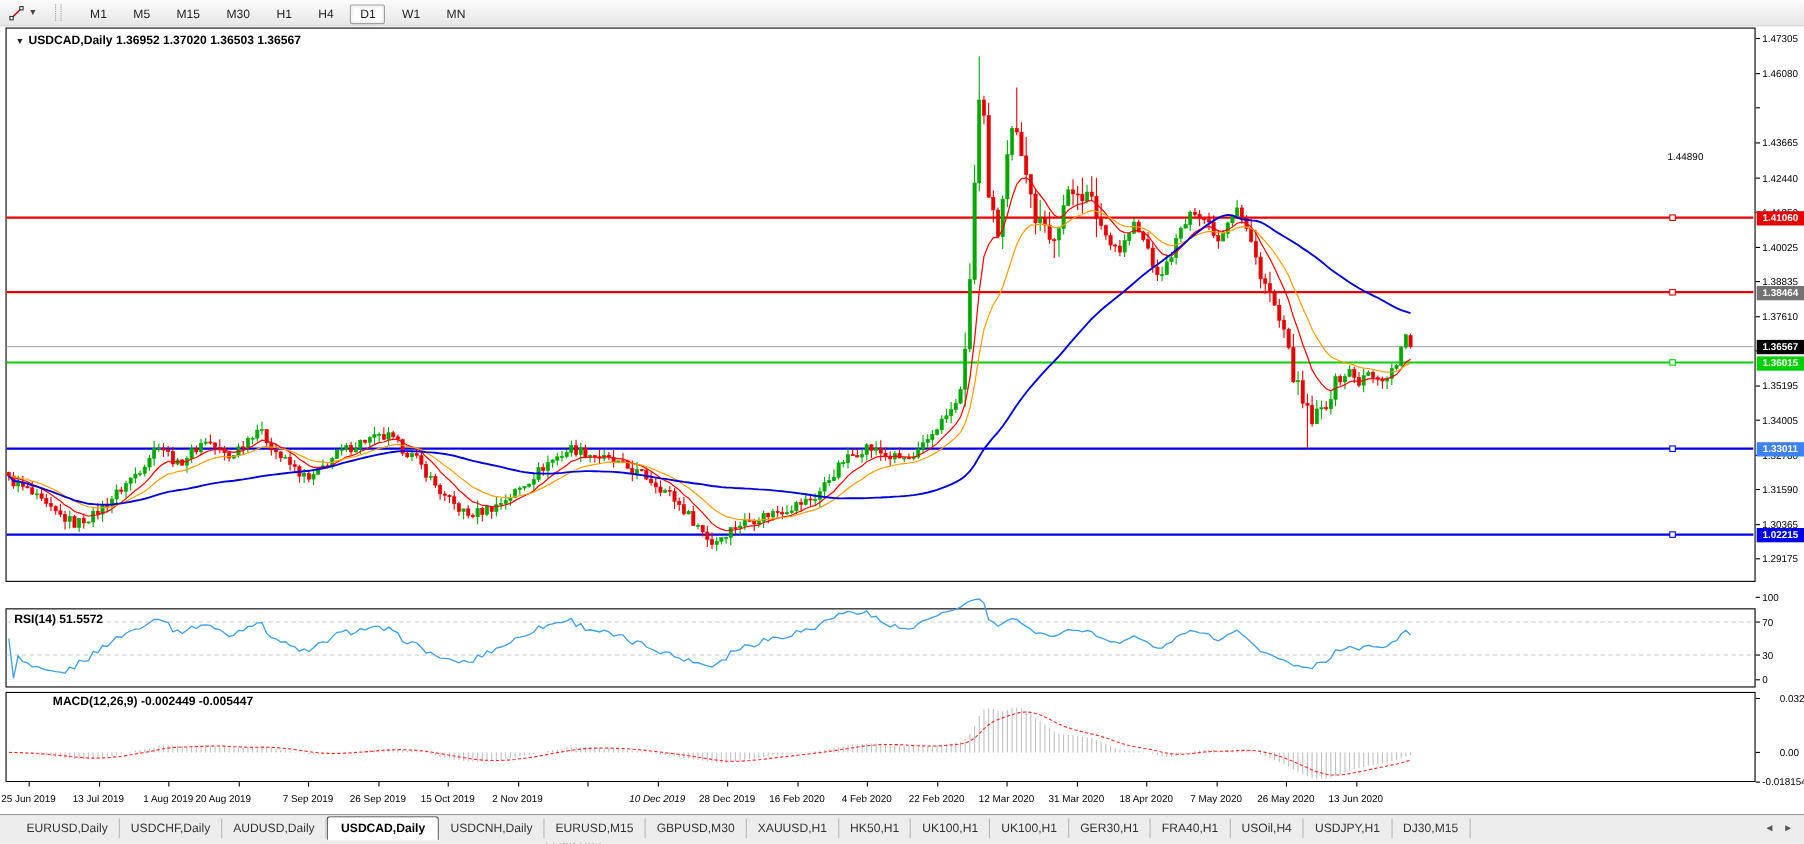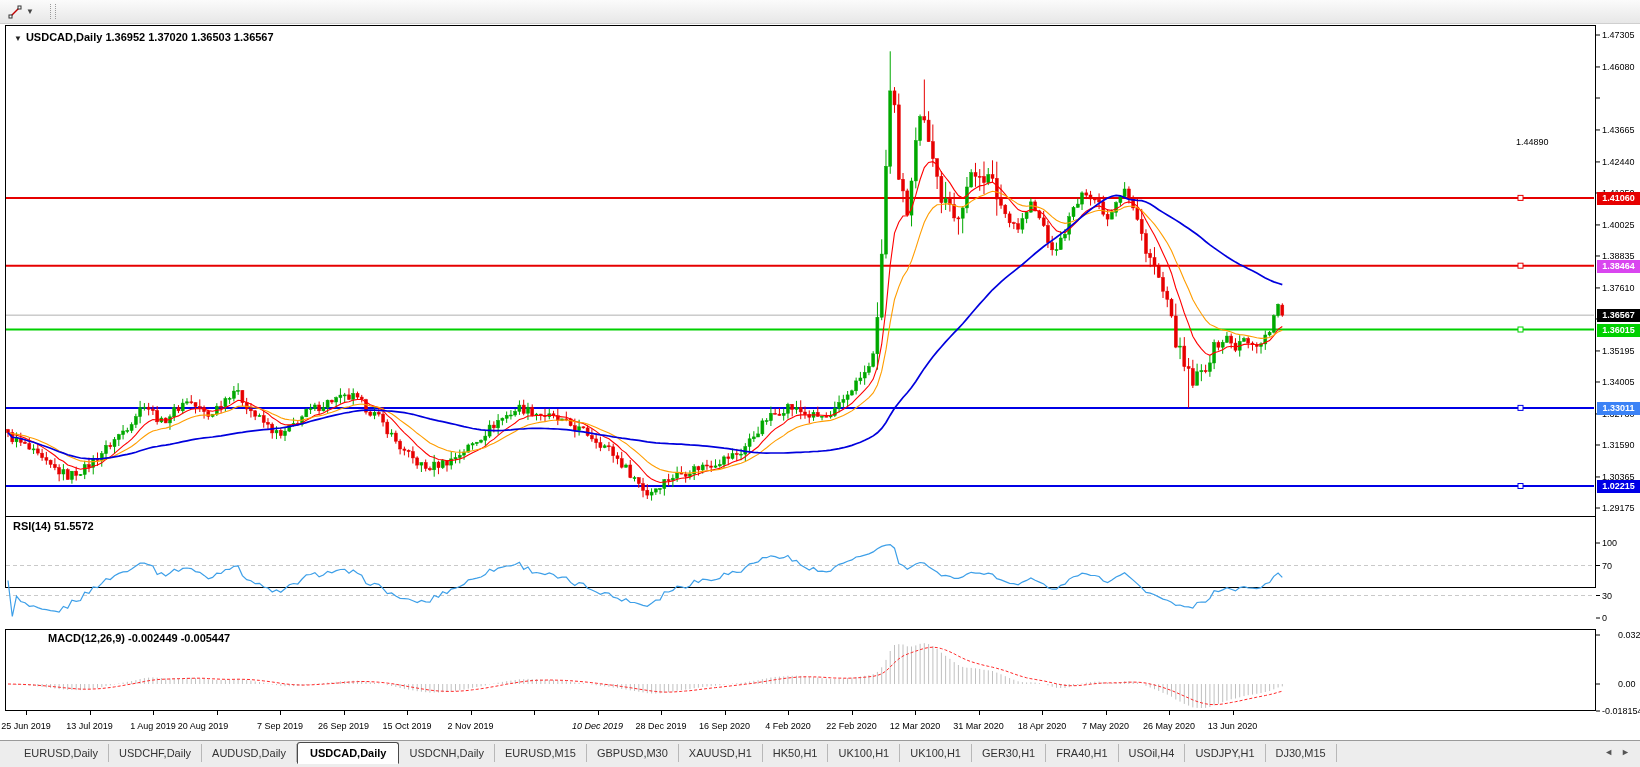--- a/index.html
+++ b/index.html
@@ -12,21 +12,21 @@
   .tool-icon{width:18px;height:18px;margin-left:6px;display:flex;align-items:center;justify-content:center;}
   .caret{font-size:8px;color:#444;margin:0 6px 0 2px;}
   .grip{width:4px;height:15px;border-left:1px dotted #9a9a9a;border-right:1px dotted #9a9a9a;margin:0 14px 0 10px;}
   .tfbtn{font-size:11px;color:#222;padding:2px 8px;margin:0 3px;border:1px solid transparent;
          border-radius:2px;cursor:default;}
   .tfbtn.active{background:#fdfdfd;border-color:#a0a0a0;box-shadow:inset 0 0 3px #d8d8d8;}
   
   #chart-bg{position:absolute;left:0;top:24px;width:1640px;height:716px;background:#ffffff;}
   .panel{position:absolute;background:#fff;border:1px solid #000;box-sizing:border-box;}
   #main-panel{left:5px;top:25px;width:1591px;height:504px;}
-  #rsi-panel{left:5px;top:516px;width:1591px;height:72px;}
+  #rsi-panel{left:5px;top:553px;width:1591px;height:72px;}
   #macd-panel{left:5px;top:629px;width:1591px;height:82px;}
   #date-area{position:absolute;left:5px;top:711px;width:1591px;height:29px;background:#fff;}
   #chart-svg{position:absolute;left:0;top:0;width:1640px;height:740px;}
   #labels{position:absolute;left:0;top:0;width:1640px;height:740px;pointer-events:none;}
   .chart-title{position:absolute;left:8px;top:5px;font-size:11px;font-weight:bold;color:#000;z-index:5;}
   .chart-title .tri{font-size:8px;margin-right:4px;color:#222;}
   .panel-label{position:absolute;font-size:11px;font-weight:bold;color:#000;z-index:5;}
   .axis-label{position:absolute;left:1602px;font-size:9px;color:#000;white-space:nowrap;}
   .badge{position:absolute;left:1597px;width:43px;height:13px;line-height:13px;font-size:9px;
          font-weight:bold;color:#fff;text-align:center;}
@@ -48,20 +48,21 @@
 <div class="toolbar">
   <span class="tool-icon">
     <svg width="14" height="14" viewBox="0 0 14 14">
       <line x1="2" y1="12" x2="12" y2="2" stroke="#c00000" stroke-width="1.4"></line>
       <rect x="1" y="10" width="3" height="3" fill="#fff" stroke="#333"></rect>
       <rect x="10" y="1" width="3" height="3" fill="#fff" stroke="#333"></rect>
     </svg>
   </span>
   <span class="caret">▼</span>
   <span class="grip"></span>
+  <span id="tf-buttons"><span class="tfbtn">M1</span><span class="tfbtn">M5</span><span class="tfbtn">M15</span><span class="tfbtn">M30</span><span class="tfbtn">H1</span><span class="tfbtn">H4</span><span class="tfbtn active">D1</span><span class="tfbtn">W1</span><span class="tfbtn">MN</span></span>
 </div>
 
 <div id="chart-bg"></div>
 
 <div class="panel" id="main-panel">
   <div class="chart-title">
     <span class="tri">▼</span><span>USDCAD,Daily</span>
     <span>1.36952 1.37020 1.36503 1.36567</span>
   </div>
 </div>
@@ -91,21 +92,21 @@
     <div class="date-label" style="left: 402px;">15 Oct 2019</div>
     <div class="date-tick" style="left: 465.5px;"></div>
     <div class="date-label" style="left: 465.5px;">2 Nov 2019</div>
     <div class="date-tick" style="left: 529px;"></div>
     <div class="date-label" style="left: 516px; margin-top: 39px;">21 Nov 2019</div>
     <div class="date-tick" style="left: 592.5px;"></div>
     <div class="date-label" style="left: 592.5px; font-style: italic;">10 Dec 2019</div>
     <div class="date-tick" style="left: 656px;"></div>
     <div class="date-label" style="left: 656px;">28 Dec 2019</div>
     <div class="date-tick" style="left: 719.5px;"></div>
-    <div class="date-label" style="left: 719.5px;">16 Sep 2020</div>
+    <div class="date-label" style="left: 719.5px;">16 Feb 2020</div>
     <div class="date-tick" style="left: 783px;"></div>
     <div class="date-label" style="left: 783px;">4 Feb 2020</div>
     <div class="date-tick" style="left: 846.5px;"></div>
     <div class="date-label" style="left: 846.5px;">22 Feb 2020</div>
     <div class="date-tick" style="left: 910px;"></div>
     <div class="date-label" style="left: 910px;">12 Mar 2020</div>
     <div class="date-tick" style="left: 973.5px;"></div>
     <div class="date-label" style="left: 973.5px;">31 Mar 2020</div>
     <div class="date-tick" style="left: 1037px;"></div>
     <div class="date-label" style="left: 1037px;">18 Apr 2020</div>
@@ -1071,21 +1072,21 @@
     <div class="axis-label" style="left: 1602px; top: 250.977px;">1.38835</div>
     <div class="axis-label" style="left: 1602px; top: 282.936px;">1.37610</div>
     <div class="axis-label" style="left: 1602px; top: 313.983px;">1.36420</div>
     <div class="axis-label" style="left: 1602px; top: 345.942px;">1.35195</div>
     <div class="axis-label" style="left: 1602px; top: 376.988px;">1.34005</div>
     <div class="axis-label" style="left: 1602px; top: 408.948px;">1.32780</div>
     <div class="axis-label" style="left: 1602px; top: 439.994px;">1.31590</div>
     <div class="axis-label" style="left: 1602px; top: 471.954px;">1.30365</div>
     <div class="axis-label" style="left: 1602px; top: 503px;">1.29175</div>
     <div class="badge" style="left: 1597px; top: 191.928px; background: rgb(230, 0, 0);">1.41060</div>
-    <div class="badge" style="left: 1597px; top: 259.656px; background: #d946ef;">1.38464</div>
+    <div class="badge" style="left: 1597px; top: 259.656px; background: #737373;">1.38464</div>
     <div class="badge" style="left: 1597px; top: 323.549px; background: rgb(0, 208, 0);">1.36015</div>
     <div class="badge" style="left: 1597px; top: 401.921px; background: #3b82f6;">1.33011</div>
     <div class="badge" style="left: 1597px; top: 479.954px; background: rgb(0, 0, 230);">1.02215</div>
     <div class="badge" style="left: 1597px; top: 309.147px; background: rgb(0, 0, 0);">1.36567</div>
     <div class="axis-label" style="left: 1602px; top: 538px;">100</div>
     <div class="axis-label" style="left: 1602px; top: 560.5px;">70</div>
     <div class="axis-label" style="left: 1602px; top: 590.5px;">30</div>
     <div class="axis-label" style="left: 1602px; top: 613px;">0</div>
     <div class="axis-label" style="left: 1602px; top: 630px; margin-left: 16px;">0.032972</div>
     <div class="axis-label" style="left: 1602px; top: 679.014px; margin-left: 16px;">0.00</div>

